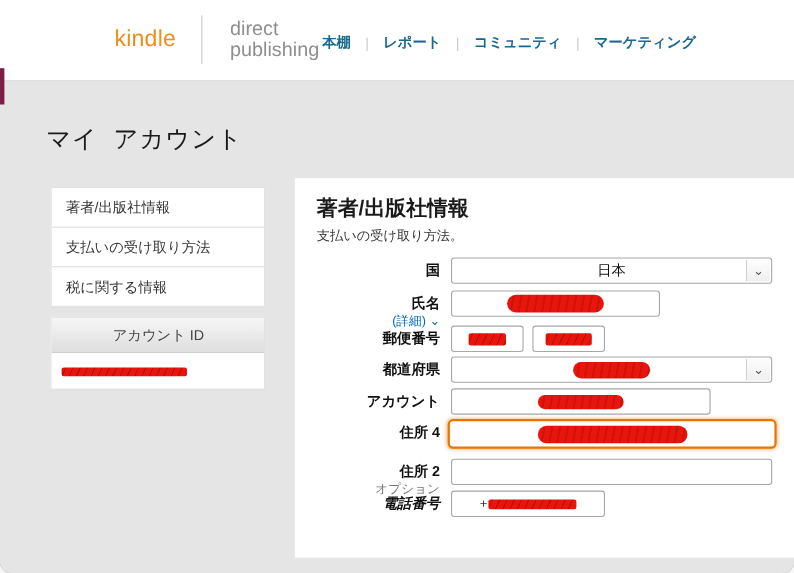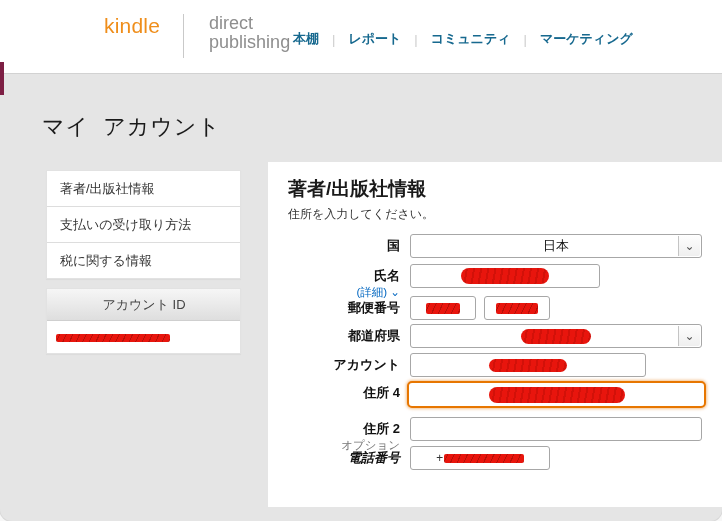--- a/index.html
+++ b/index.html
@@ -17,21 +17,21 @@
   }
 
   
   .header {
     position: absolute; left: 0; top: 0; width: 722px; height: 74px;
     background: #ffffff;
     border-bottom: 1px solid #d2d2d2;
   }
   .logo {
     position: absolute; left: 104px; top: 14px;
-    display: flex; align-items: flex-start; gap: 15px;
+    display: flex; align-items: center; gap: 15px;
   }
   .logo-kindle {
     color: #ef8e1b; font-size: 21px; font-weight: 400; letter-spacing: 0.2px;
   }
   .logo-divider {
     width: 1px; height: 44px; background: #c9c9c9; margin: 0 10px 0 8px;
   }
   .logo-direct {
     color: #8e8e8e; font-size: 18px; line-height: 19px; font-weight: 400;
   }
@@ -194,21 +194,21 @@
 
   <div class="side-card id-card">
     <div class="id-header">アカウント ID</div>
     <div class="id-body">
       <span class="scribble jagged" style="position:absolute;left:9px;top:13px;width:114px;height:8px;"></span>
     </div>
   </div>
 
   <div class="panel">
     <h2 class="panel-heading">著者/出版社情報</h2>
-    <p class="panel-sub">住所を入力してください。</p>
+    <p class="panel-sub">支払いの受け取り方法。</p>
 
     <div class="frow row-country">
       <div class="flabel">国</div>
       <div class="fields">
         <div class="tselect w-full">
           <span>日本</span>
           <span class="chev">⌄</span>
         </div>
       </div>
     </div>

